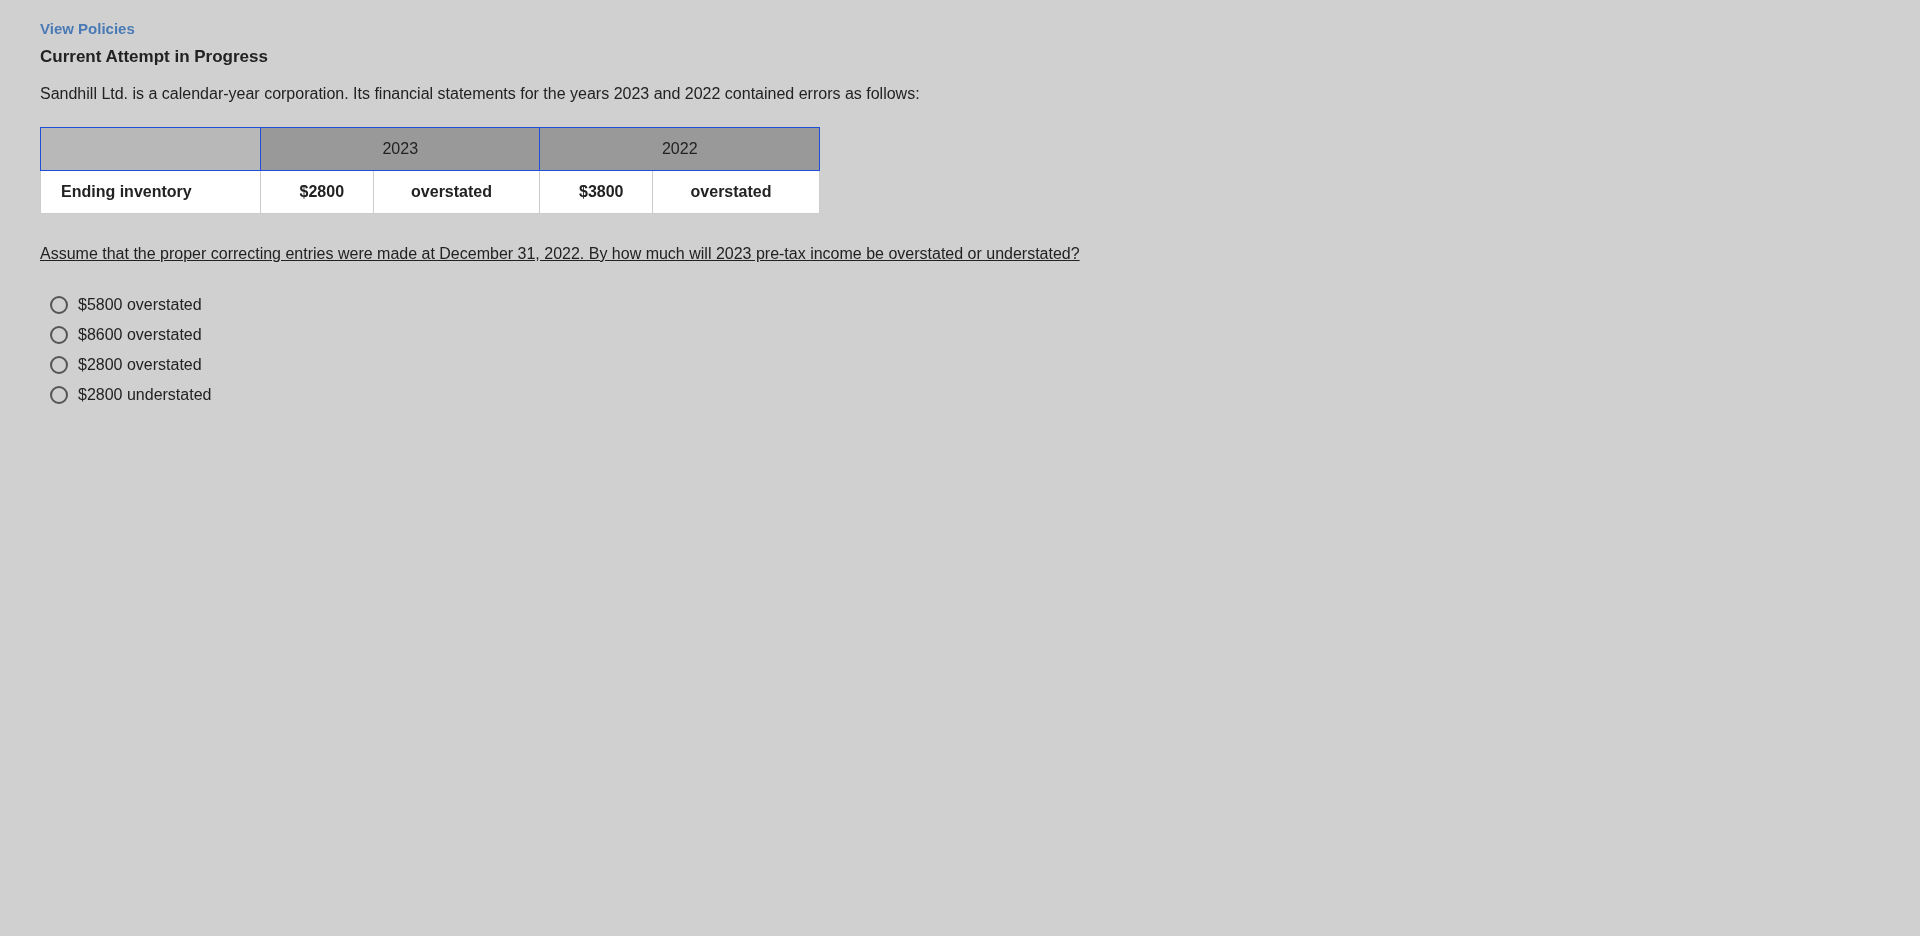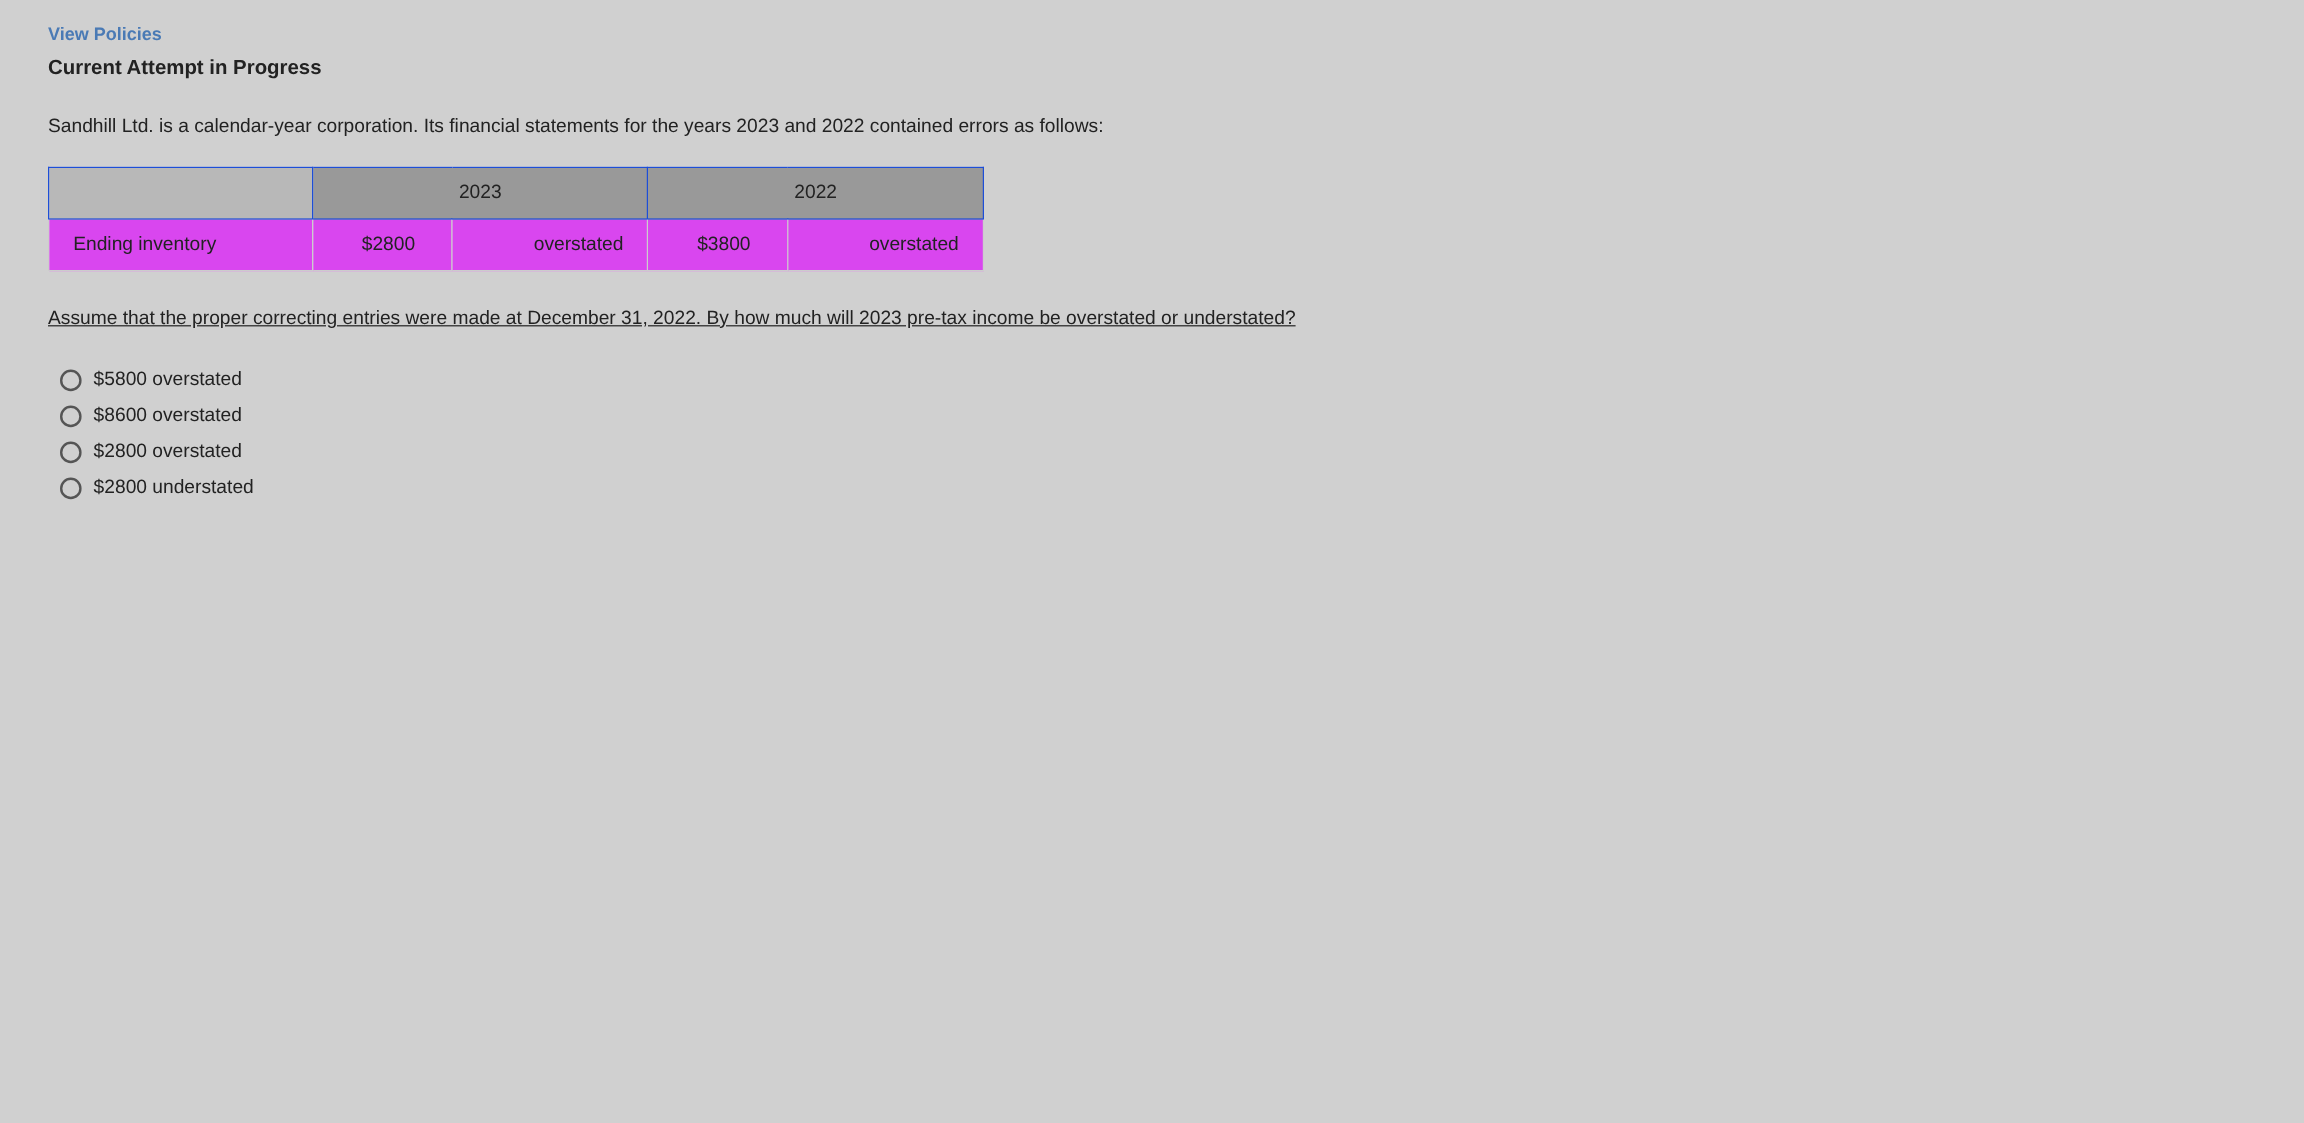--- a/index.html
+++ b/index.html
@@ -24,21 +24,21 @@
       text-decoration: none;
       display: inline-block;
       margin-bottom: 10px;
       cursor: pointer;
       font-weight: bold;
     }
 
     .current-attempt {
       font-weight: bold;
       font-size: 17px;
-      margin-bottom: 30px;
+      margin-bottom: 18px;
     }
 
     .problem-text {
       font-size: 16px;
       margin-bottom: 24px;
       max-width: 1100px;
     }
 
     .error-table {
       width: 780px;
@@ -53,36 +53,37 @@
       padding: 12px 30px;
       font-size: 16px;
       font-weight: normal;
       border: 1px solid #1d4ed8;
     }
 
     .error-table td {
       padding: 12px 20px;
       font-size: 16px;
       border: 1px solid #ccc;
-      background-color: #d946ef;
+      background-color: #ffffff;
+      font-weight: bold;
     }
 
     .error-table .row-label {
       font-size: 16px;
       min-width: 200px;
     }
 
     .error-table .amount-cell {
       text-align: center;
       padding-right: 10px;
       white-space: nowrap;
     }
 
     .error-table .status-cell {
-      text-align: right;
+      text-align: center;
       padding-left: 10px;
       white-space: nowrap;
     }
 
     .question-text {
       font-size: 16px;
       max-width: 1100px;
       margin-bottom: 30px;
       line-height: 1.5;
       text-decoration: underline;

